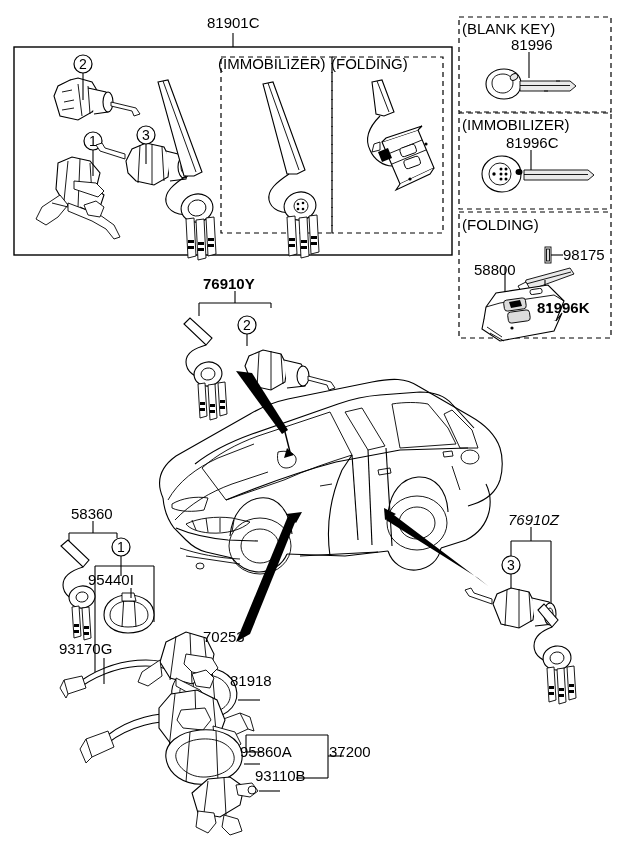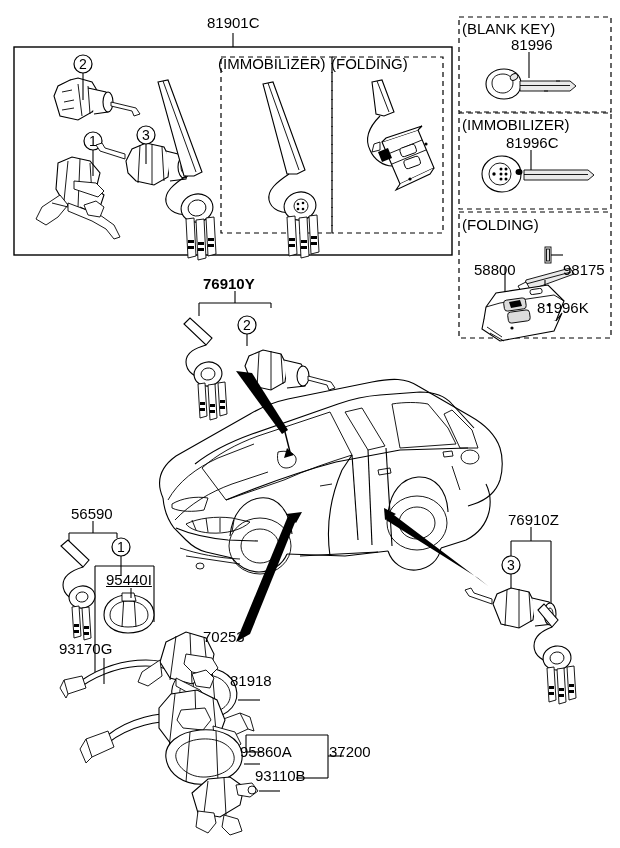--- a/index.html
+++ b/index.html
@@ -423,29 +423,29 @@
   <div class="lbl" style="left:218px; top:56px;">(IMMOBILIZER)</div>
   <div class="lbl" style="left:331px; top:56px;">(FOLDING)</div>
 
   <div class="lbl" style="left:462px; top:21px;text-align:right;">(BLANK KEY)</div>
   <div class="lbl" style="left:511px; top:37px;">81996</div>
 
   <div class="lbl" style="left:462px; top:117px;">(IMMOBILIZER)</div>
   <div class="lbl" style="left:506px; top:135px;">81996C</div>
 
   <div class="lbl" style="left:462px; top:217px;">(FOLDING)</div>
-  <div class="lbl" style="left:563px; top:262px;">98175</div>
+  <div class="lbl" style="left:563px; top:247px;">98175</div>
   <div class="lbl" style="left:474px; top:262px;">58800</div>
-  <div class="lbl" style="left:537px; top:300px;">81996K</div>
+  <div class="lbl" style="left:537px; top:300px;font-weight:bold;">81996K</div>
 
   <div class="lbl" style="left:203px; top:276px;font-weight:bold;">76910Y</div>
-  <div class="lbl" style="left:508px; top:512px;">76910Z</div>
-
-  <div class="lbl" style="left:71px;  top:506px;">56590</div>
-  <div class="lbl" style="left:106px;  top:572px;text-decoration:underline;">95440I</div>
+  <div class="lbl" style="left:508px; top:512px;font-style:italic;">76910Z</div>
+
+  <div class="lbl" style="left:71px;  top:506px;">58360</div>
+  <div class="lbl" style="left:88px;  top:572px;">95440I</div>
   <div class="lbl" style="left:59px;  top:641px;">93170G</div>
 
   <div class="lbl" style="left:203px; top:629px;">70253</div>
   <div class="lbl" style="left:230px; top:673px;">81918</div>
   <div class="lbl" style="left:240px; top:744px;">95860A</div>
   <div class="lbl" style="left:329px; top:744px;">37200</div>
   <div class="lbl" style="left:255px; top:768px;">93110B</div>
 
   <div class="lbl sm" style="left:79px;  top:57px;">2</div>
   <div class="lbl sm" style="left:89px;  top:134px;">1</div>

